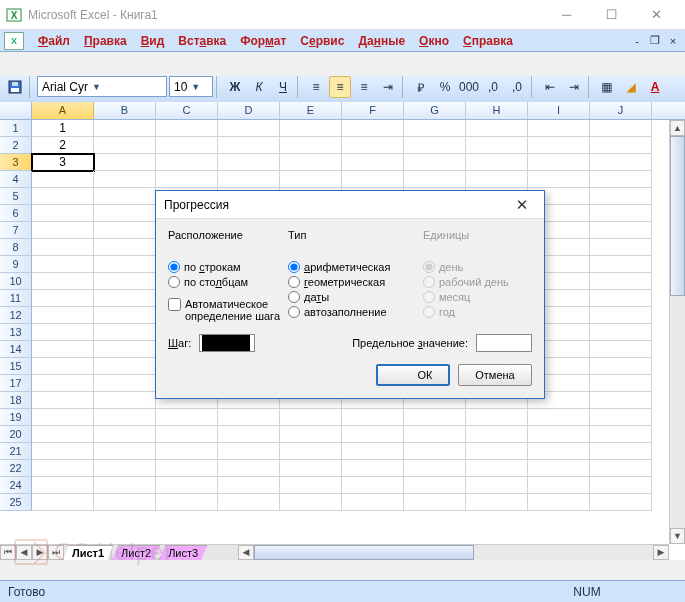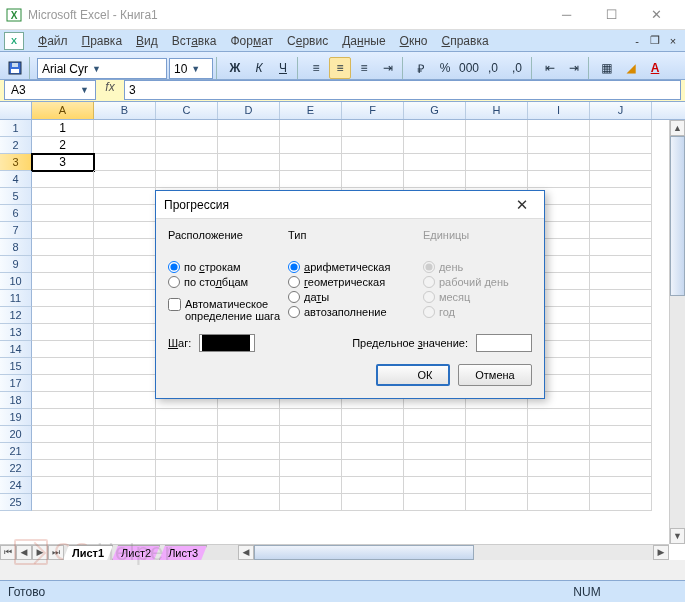--- a/index.html
+++ b/index.html
@@ -8,27 +8,27 @@
 
 .titlebar { height: 30px; background: #fff; display: flex; align-items: center; padding: 0 6px; border-bottom: 1px solid #ddd; }
 .titlebar .excel-icon { width: 16px; height: 16px; margin-right: 6px; }
 .titlebar .title { font-size: 12px; color: #999; flex: 1; }
 .titlebar .win-btn { width: 45px; height: 30px; display: flex; align-items: center; justify-content: center; color: #888; font-size: 13px; }
 
 
 .mdi-row { height: 22px; background: #cfe4fa; display: flex; align-items: center; padding: 0 4px; border-bottom: 1px solid #89a9d2; }
 .mdi-row .doc-icon { width: 20px; height: 18px; background: #fff; border: 1px solid #7a9; display:flex; align-items:center; justify-content:center; font-size:9px; color:#2a7; font-weight:bold; margin-right:8px; }
 .menu { display: flex; gap: 2px; flex: 1; }
-.menu-item { font-size: 12px; color: #404040; padding: 2px 6px; cursor: default; }
+.menu-item { font-size: 12px; color: #b91c1c; padding: 2px 6px; cursor: default; font-weight: bold; }
 .menu-item u { text-decoration: underline; }
 .mdi-controls { display:flex; gap:2px; }
 .mdi-controls span { width:16px; height:14px; font-size:11px; color:#333; display:flex; align-items:center; justify-content:center; }
 
 
-.toolbar { height: 28px; background: linear-gradient(#e3efff,#c7dcf7); border-bottom: 1px solid #89a9d2; display: flex; align-items: flex-end; padding: 0 4px; gap: 2px; }
+.toolbar { height: 28px; background: linear-gradient(#e3efff,#c7dcf7); border-bottom: 1px solid #89a9d2; display: flex; align-items: flex-start; padding: 0 4px; gap: 2px; margin-top: 24px; }
 .tb-btn { width: 22px; height: 22px; border: 1px solid transparent; border-radius:2px; display:flex; align-items:center; justify-content:center; font-size:12px; color:#234; }
 .tb-sep { width:5px; height:22px; border-left:1px solid #9bb; margin:0 1px; }
 .font-combo { height: 21px; background:#fff; border:1px solid #7b9ecf; font-size:12px; padding:0 4px; display:flex; align-items:center; }
 .font-combo .dd { color:#357; margin-left:4px; font-size:9px; }
 .fc-name { width: 130px; }
 .fc-size { width: 44px; }
 
 
 .fbar { height: 22px; background:#fef9c3; border-bottom:1px solid #89a9d2; display:flex; align-items:flex-start; }
 .name-box { width: 92px; height:20px; background:#fff; border:1px solid #7b9ecf; margin-left:4px; font-size:12px; display:flex; align-items:center; padding:0 6px; }

